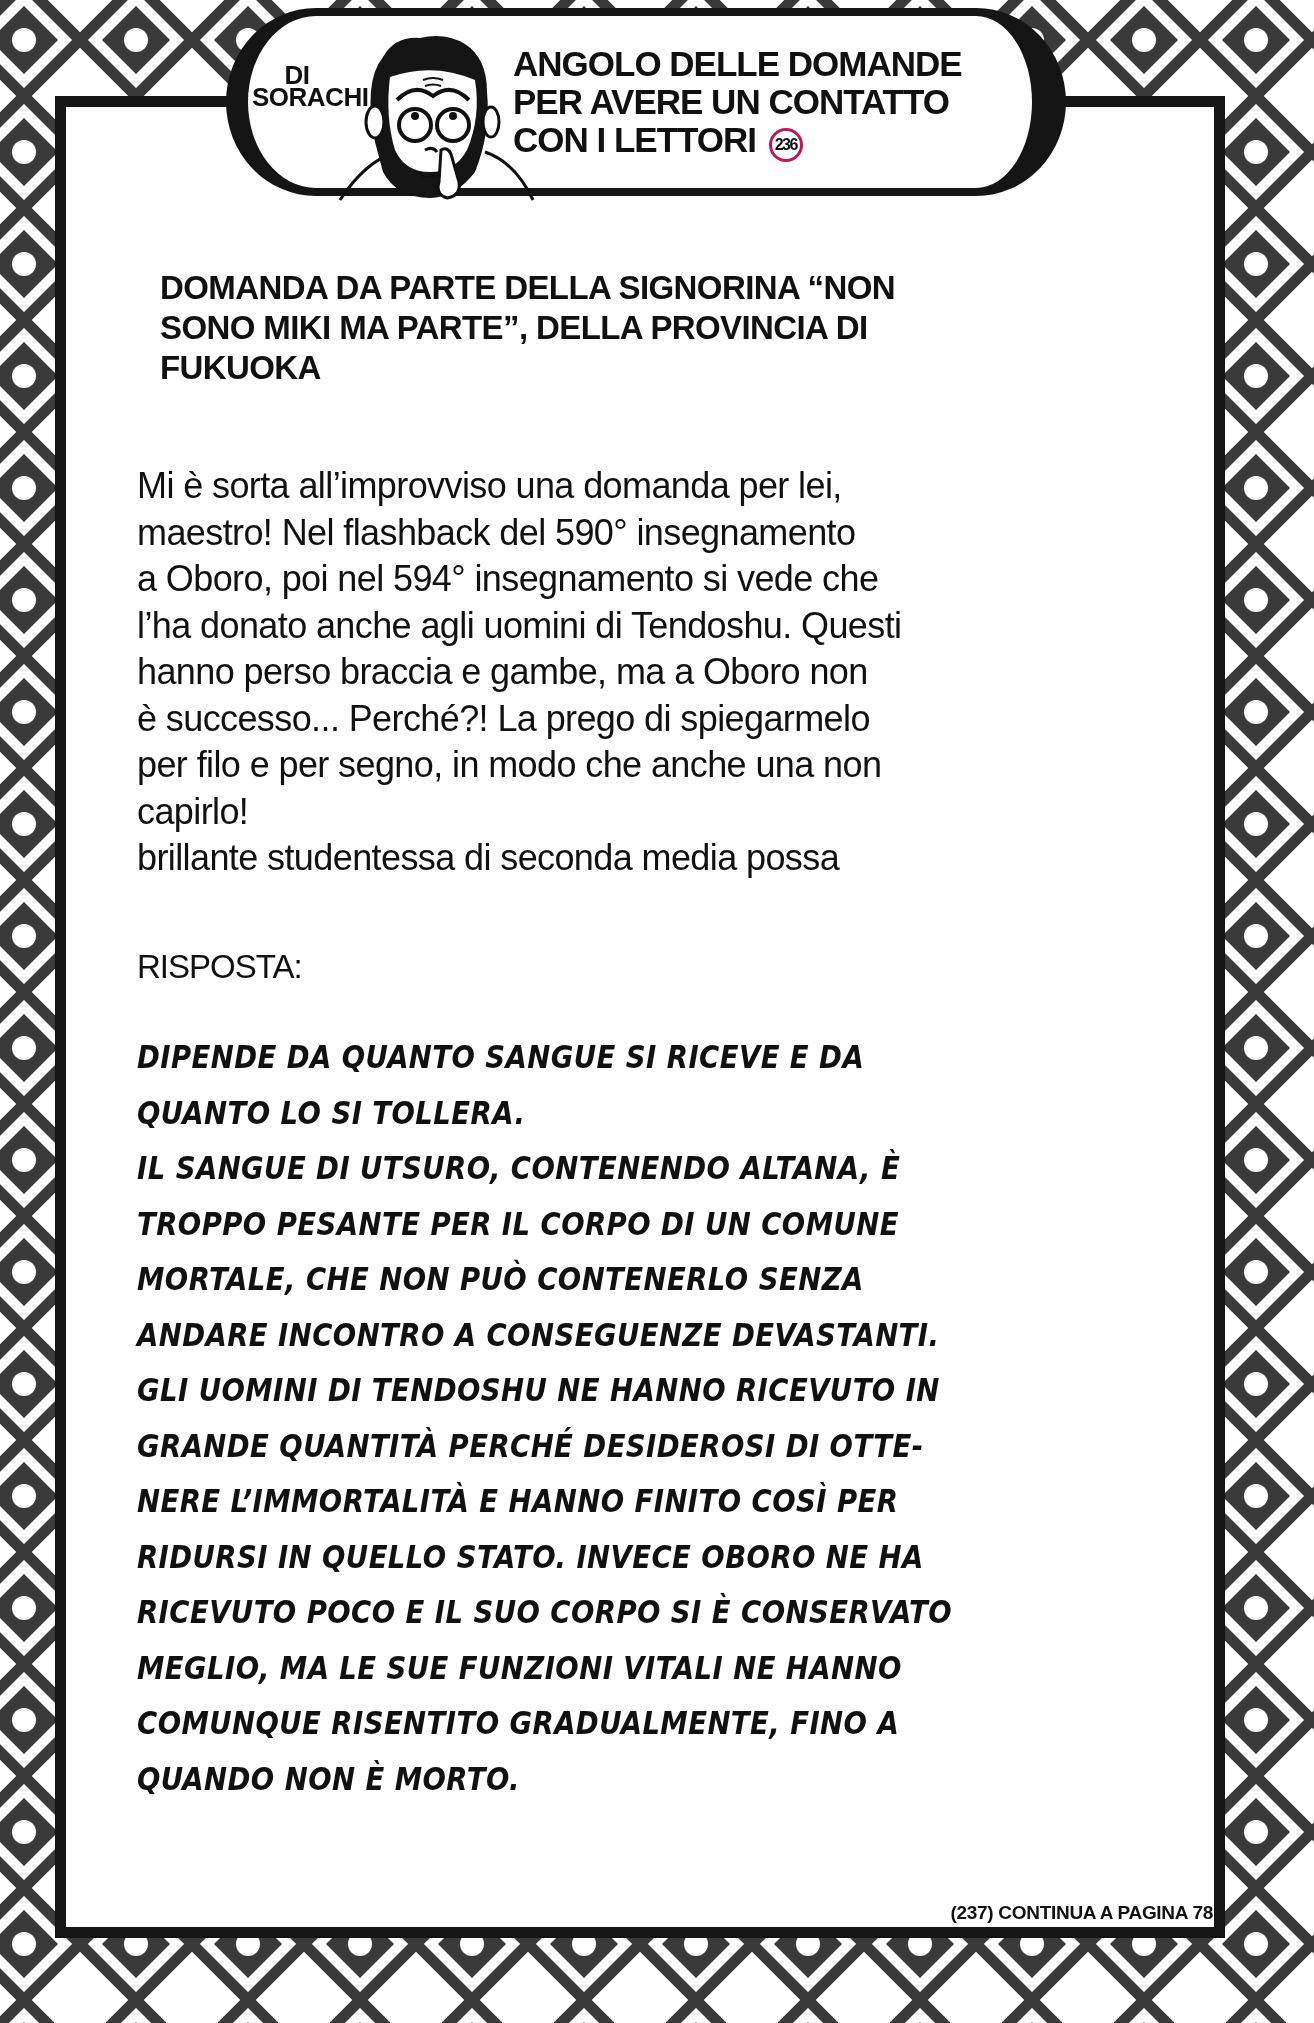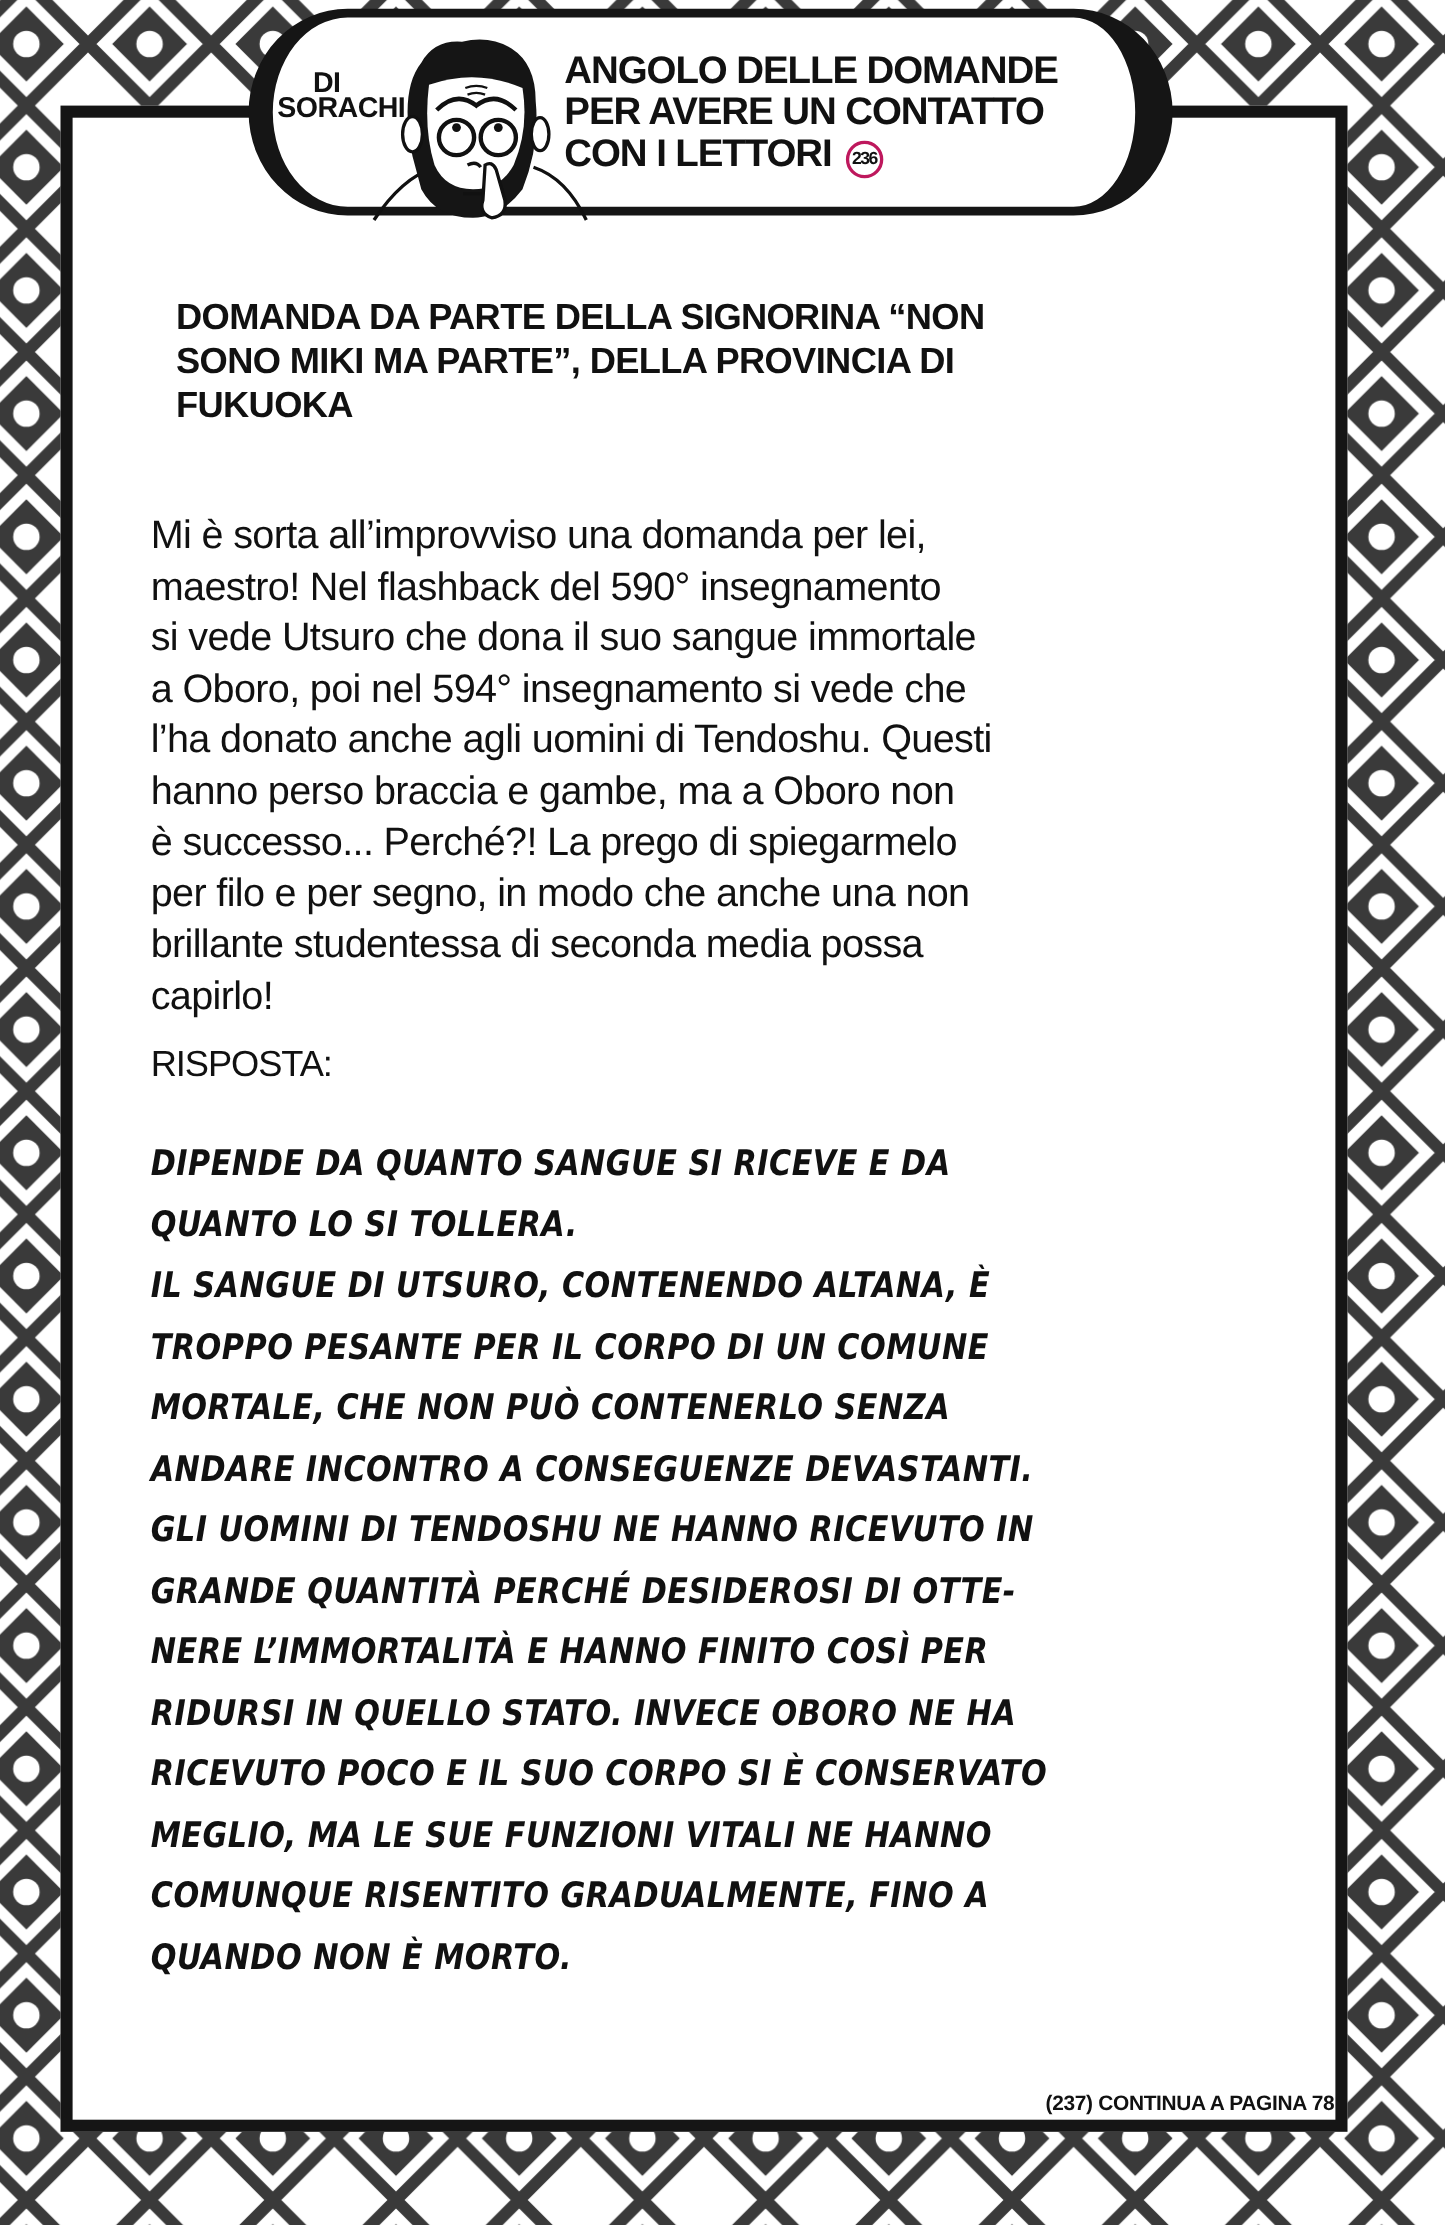--- a/index.html
+++ b/index.html
@@ -171,28 +171,27 @@
 
 <div class="question-heading">
   <span class="text-line">DOMANDA DA PARTE DELLA SIGNORINA “NON</span>
   <span class="text-line">SONO MIKI MA PARTE”, DELLA PROVINCIA DI</span>
   <span class="text-line">FUKUOKA</span>
 </div>
 
 <div class="question-body">
   <span class="text-line">Mi è sorta all’improvviso una domanda per lei,</span>
   <span class="text-line">maestro! Nel flashback del 590° insegnamento</span>
-  <span class="text-line">si vede Utsuro che dona il suo sangue immortale</span>
   <span class="text-line">a Oboro, poi nel 594° insegnamento si vede che</span>
   <span class="text-line">l’ha donato anche agli uomini di Tendoshu. Questi</span>
   <span class="text-line">hanno perso braccia e gambe, ma a Oboro non</span>
   <span class="text-line">è successo... Perché?! La prego di spiegarmelo</span>
   <span class="text-line">per filo e per segno, in modo che anche una non</span>
+  <span class="text-line">capirlo!</span>
   <span class="text-line">brillante studentessa di seconda media possa</span>
-  <span class="text-line">capirlo!</span>
 </div>
 
 <div class="answer-label">RISPOSTA:</div>
 
 <div class="answer-body">
   <span class="text-line">DIPENDE DA QUANTO SANGUE SI RICEVE E DA</span>
   <span class="text-line">QUANTO LO SI TOLLERA.</span>
   <span class="text-line">IL SANGUE DI UTSURO, CONTENENDO ALTANA, È</span>
   <span class="text-line">TROPPO PESANTE PER IL CORPO DI UN COMUNE</span>
   <span class="text-line">MORTALE, CHE NON PUÒ CONTENERLO SENZA</span>

